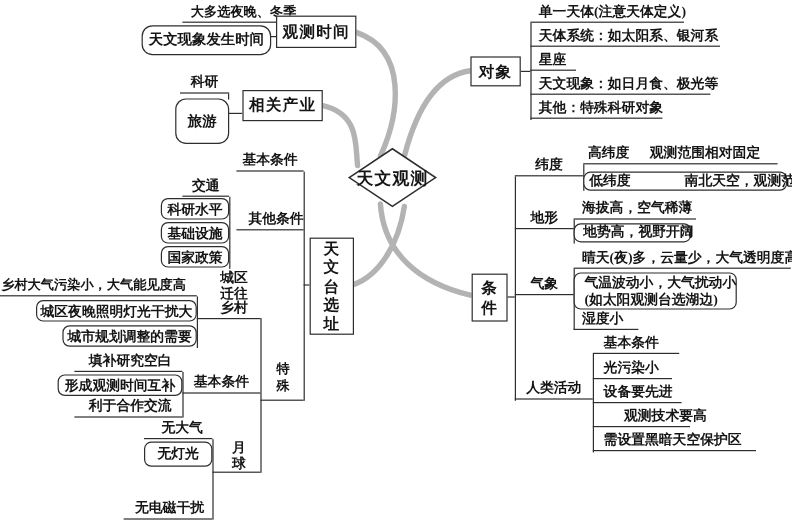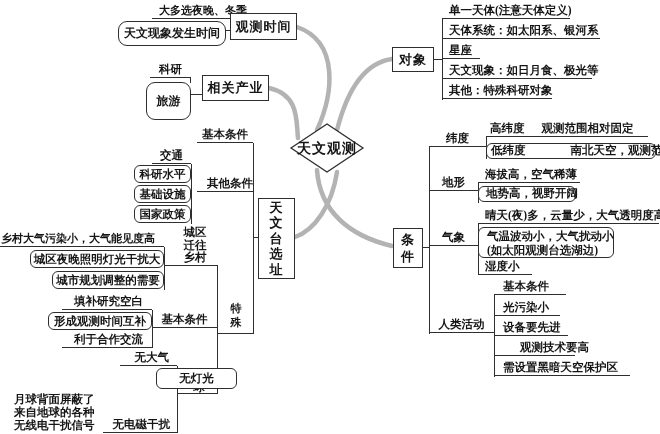--- a/index.html
+++ b/index.html
@@ -136,21 +136,16 @@
   <div class="n tc" style="left:152px;top:311px;width:65px;">基本条件</div>
   <div class="vline" style="left:152px;top:310px;height:38px;"></div>
   <div class="n tr" style="left:62px;top:293px;width:90px;padding-right:9px;">填补研究空白</div>
   <div class="box lbox" style="left:48px;top:312px;width:104px;height:18px;">形成观测时间互补</div>
   <div class="n tr" style="left:62px;top:331px;width:90px;padding-right:9px;">利于合作交流</div>
 
   <div class="vblock" style="left:192px;top:368px;width:14px;font-size:11.5px;line-height:12.5px;">月球</div>
   <div class="hline" style="left:177px;top:393px;width:40px;"></div>
   <div class="vline" style="left:177px;top:366px;height:67px;"></div>
   <div class="n tr" style="left:120px;top:349px;width:57px;padding-right:8px;">无大气</div>
-  <div class="box lbox" style="left:120px;top:368px;width:81px;height:21px;margin-left:36px;">无灯光</div>
+  <div class="box lbox" style="left:120px;top:368px;width:57px;height:21px;">无灯光</div>
   <div class="n tr" style="left:103px;top:416px;width:74px;padding-right:7px;">无电磁干扰</div>
-  <div class="note" style="left:14px;top:393px;">
-    <div>月球背面屏蔽了</div>
-    <div>来自地球的各种</div>
-    <div>无线电干扰信号</div>
-  </div>
 
 </div>
 
 </body></html>

